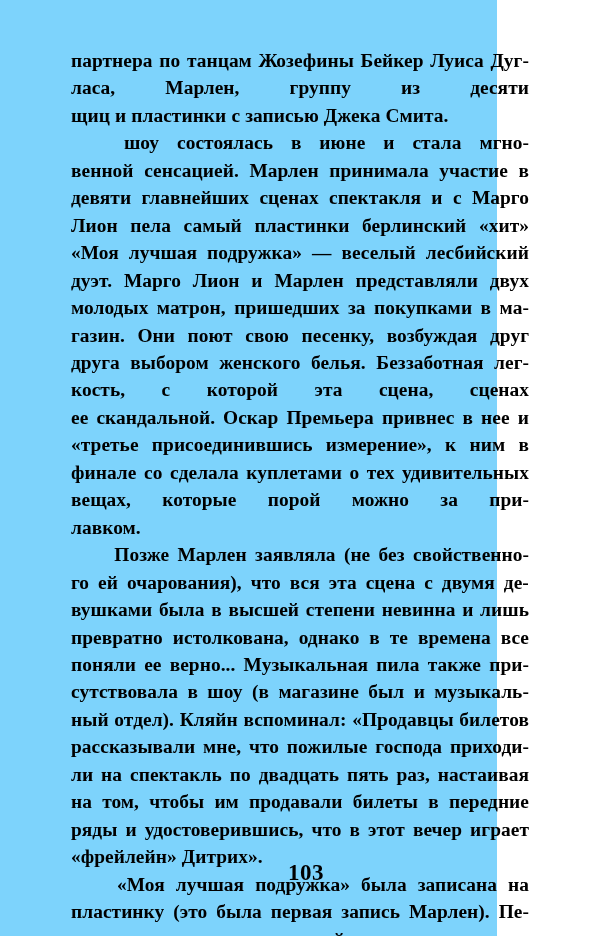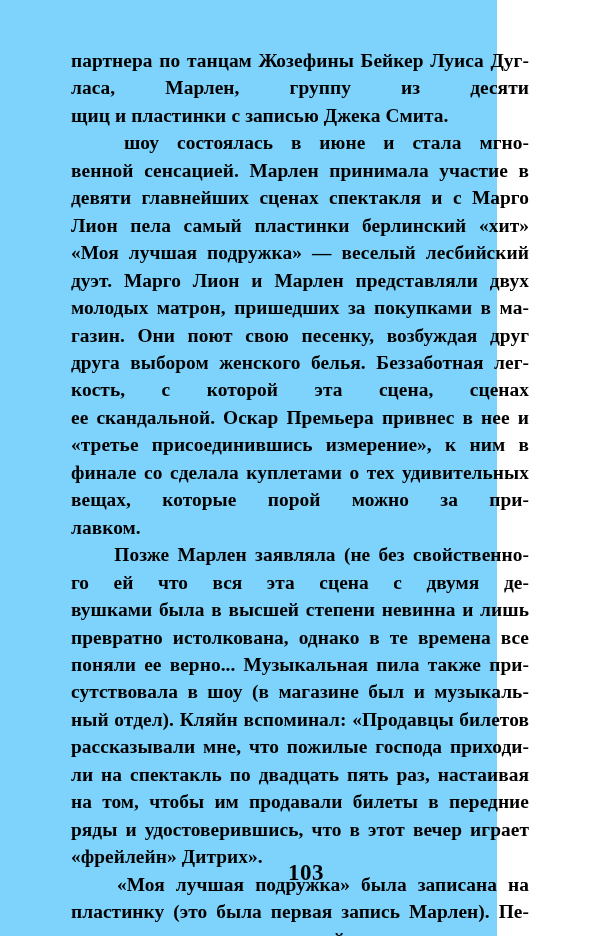--- a/index.html
+++ b/index.html
@@ -102,21 +102,21 @@
         <div class="line"><span class="w">друга</span><span class="w">выбором</span><span class="w">женского</span><span class="w">белья.</span><span class="w">Беззаботная</span><span class="w">лег-</span></div>
         <div class="line"><span class="w">кость,</span><span class="w">с</span><span class="w">которой</span><span class="w">эта</span><span class="w">сцена,</span><span class="w">сценах</span></div>
         <div class="line"><span class="w">ее</span><span class="w">скандальной.</span><span class="w">Оскар</span><span class="w">Премьера</span><span class="w">привнес</span><span class="w">в</span><span class="w">нее</span><span class="w">и</span></div>
         <div class="line"><span class="w">«третье</span><span class="w">присоединившись</span><span class="w">измерение»,</span><span class="w">к</span><span class="w">ним</span><span class="w">в</span></div>
         <div class="line"><span class="w">финале</span><span class="w">со</span><span class="w">сделала</span><span class="w">куплетами</span><span class="w">о</span><span class="w">тех</span><span class="w">удивительных</span></div>
         <div class="line"><span class="w">вещах,</span><span class="w">которые</span><span class="w">порой</span><span class="w">можно</span><span class="w">за</span><span class="w">при-</span></div>
         <div class="line last">лавком.</div>
       </div>
       <div class="para" style="text-indent: 0px;">
         <div class="line indent"><span class="w">Позже</span><span class="w">Марлен</span><span class="w">заявляла</span><span class="w">(не</span><span class="w">без</span><span class="w">свойственно-</span></div>
-        <div class="line"><span class="w">го</span><span class="w">ей</span><span class="w">что</span><span class="w">вся</span><span class="w">эта</span><span class="w">сцена</span><span class="w">с</span><span class="w">двумя</span><span class="w">де-</span></div>
+        <div class="line"><span class="w">го</span><span class="w">ей</span><span class="w">очарования),</span><span class="w">что</span><span class="w">вся</span><span class="w">эта</span><span class="w">сцена</span><span class="w">с</span><span class="w">двумя</span><span class="w">де-</span></div>
         <div class="line"><span class="w">вушками</span><span class="w">была</span><span class="w">в</span><span class="w">высшей</span><span class="w">степени</span><span class="w">невинна</span><span class="w">и</span><span class="w">лишь</span></div>
         <div class="line"><span class="w">превратно</span><span class="w">истолкована,</span><span class="w">однако</span><span class="w">в</span><span class="w">те</span><span class="w">времена</span><span class="w">все</span></div>
         <div class="line"><span class="w">поняли</span><span class="w">ее</span><span class="w">верно...</span><span class="w">Музыкальная</span><span class="w">пила</span><span class="w">также</span><span class="w">при-</span></div>
         <div class="line"><span class="w">сутствовала</span><span class="w">в</span><span class="w">шоу</span><span class="w">(в</span><span class="w">магазине</span><span class="w">был</span><span class="w">и</span><span class="w">музыкаль-</span></div>
         <div class="line"><span class="w">ный</span><span class="w">отдел).</span><span class="w">Кляйн</span><span class="w">вспоминал:</span><span class="w">«Продавцы</span><span class="w">билетов</span></div>
         <div class="line"><span class="w">рассказывали</span><span class="w">мне,</span><span class="w">что</span><span class="w">пожилые</span><span class="w">господа</span><span class="w">приходи-</span></div>
         <div class="line"><span class="w">ли</span><span class="w">на</span><span class="w">спектакль</span><span class="w">по</span><span class="w">двадцать</span><span class="w">пять</span><span class="w">раз,</span><span class="w">настаивая</span></div>
         <div class="line"><span class="w">на</span><span class="w">том,</span><span class="w">чтобы</span><span class="w">им</span><span class="w">продавали</span><span class="w">билеты</span><span class="w">в</span><span class="w">передние</span></div>
         <div class="line"><span class="w">ряды</span><span class="w">и</span><span class="w">удостоверившись,</span><span class="w">что</span><span class="w">в</span><span class="w">этот</span><span class="w">вечер</span><span class="w">играет</span></div>
         <div class="line last">«фрейлейн» Дитрих».</div>

